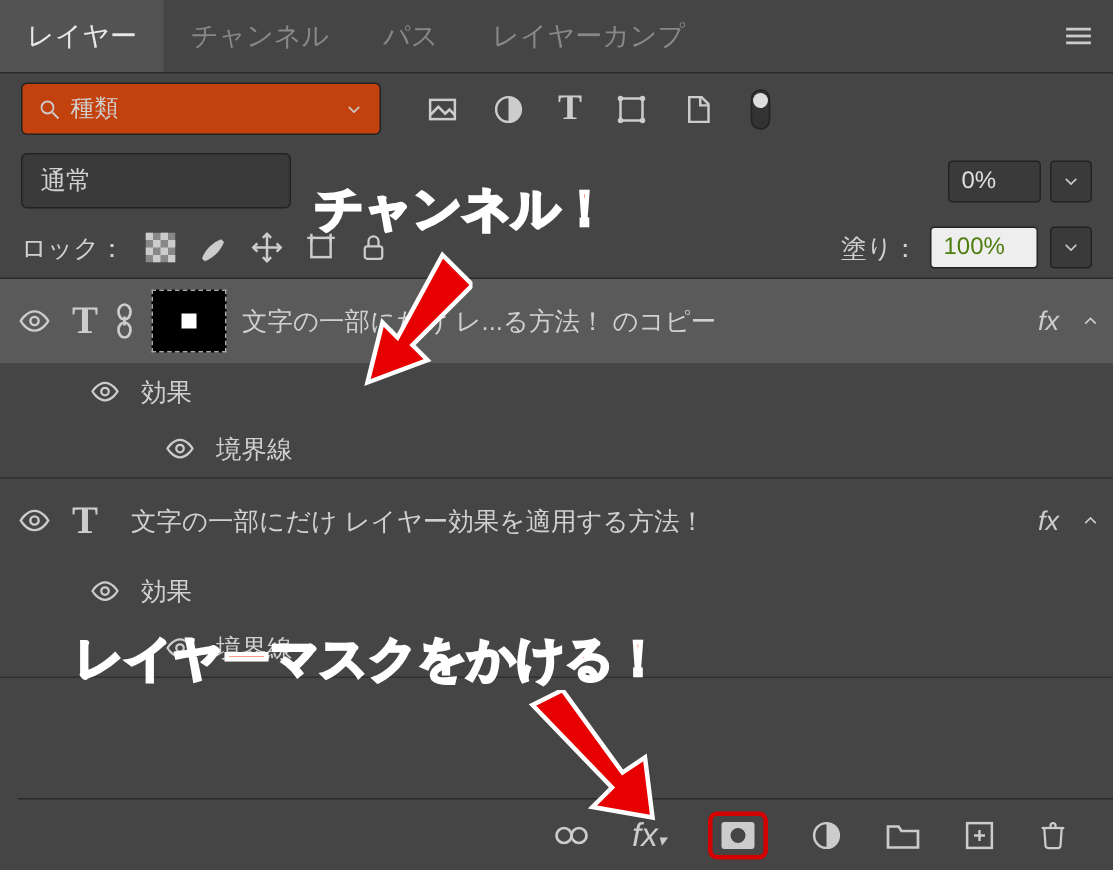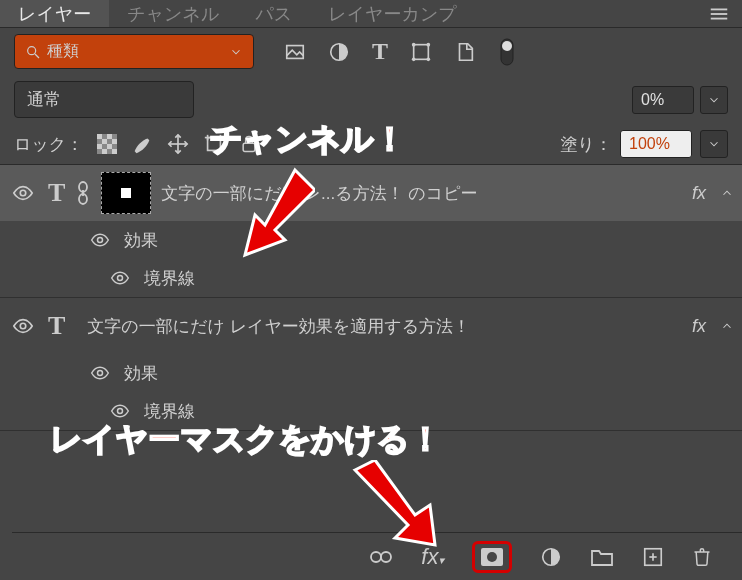--- a/index.html
+++ b/index.html
@@ -1,18 +1,18 @@
 <!DOCTYPE html>
 <html><head>
 <meta charset="utf-8">
 <style>
   * { margin: 0; padding: 0; box-sizing: border-box; }
   body { background: #454545; font-family: "Hiragino Sans", sans-serif; color: #d0d0d0; width: 742px; height: 580px; overflow: hidden; position: relative; }
 
-  .tabs { display: flex; align-items: center; height: 28px; border-bottom: 1px solid #2a2a2a; }
+  .tabs { display: flex; align-items: center; height: 49px; border-bottom: 1px solid #2a2a2a; }
   .tab { padding: 0 18px; height: 100%; display: flex; align-items: center; font-size: 18px; color: #888; cursor: pointer; }
   .tab.active { background: #535353; color: #e8e8e8; }
   .menu-btn { margin-left: auto; margin-right: 12px; cursor: pointer; }
   .menu-btn svg { width: 22px; height: 22px; }
 
   .row { display: flex; align-items: center; padding: 6px 14px; gap: 10px; }
   .filter-sel { background: #c2410c; border: 1px solid #222; border-radius: 4px; padding: 6px 10px; display: flex; align-items: center; width: 240px; }
   .filter-sel .search-ic { margin-right: 6px; }
   .filter-sel .chev { margin-left: auto; }
   .filter-icons { display: flex; gap: 22px; margin-left: 20px; align-items: center; }
@@ -33,21 +33,21 @@
   .layer-main { display: flex; align-items: center; height: 56px; padding: 0 8px; gap: 10px; }
   .layer-main.sel { background: #5a5a5a; }
   .vis { width: 30px; display: flex; justify-content: center; cursor: pointer; }
   .type-t { font-family: serif; font-size: 26px; font-weight: bold; color: #ccc; }
   .link-ic { font-size: 18px; }
   .mask-thumb { width: 50px; height: 42px; background: #000; border: 1px dashed #aaa; display: flex; align-items: center; justify-content: center; }
   .mask-thumb .sq { width: 10px; height: 10px; background: #fff; }
   .layer-name { font-size: 17px; flex: 1; white-space: nowrap; overflow: hidden; text-overflow: ellipsis; }
   .fx-label { font-style: italic; font-size: 18px; color: #ccc; margin-right: 4px; }
   .collapse-chev { cursor: pointer; }
-  .sub { display: flex; align-items: center; height: 38px; padding-left: 90px; gap: 14px; font-size: 17px; }
+  .sub { display: flex; align-items: center; height: 38px; padding-left: 60px; gap: 14px; font-size: 17px; }
   .sub .vis { width: auto; }
 
   .bottom-bar { position: absolute; bottom: 0; left: 12px; right: 0; height: 48px; border-top: 1px solid #2a2a2a; display: flex; align-items: center; justify-content: flex-end; gap: 28px; padding-right: 30px; }
   .bottom-bar > * { cursor: pointer; }
   .mask-btn-hl { border: 3px solid #d40000; border-radius: 6px; padding: 3px 5px; }
 
   .anno { position: absolute; font-size: 32px; font-weight: bold; color: #ff1a00; -webkit-text-stroke: 2px #fff; text-stroke: 2px #fff; pointer-events: none; }
   .arrow { position: absolute; pointer-events: none; }
 
   svg { display: block; }
@@ -180,21 +180,21 @@
       </span>
     <span>
         <svg width="20" height="20" viewBox="0 0 24 24">
           <rect class="ic-stroke" x="5" y="11" width="14" height="10" rx="2"></rect>
           <path class="ic-stroke" d="M8 11V7a4 4 0 0 1 8 0v4"></path>
         </svg>
       </span>
   </div>
   <div class="fill-box">
     <span>塗り：</span>
-    <div class="val-input" style="background:#eee;color:#c2410c;width:72px">100%</div>
+    <div class="val-input" style="background:#eee;color:#4d7c0f;width:72px">100%</div>
     <div class="chev-box">
         <svg width="14" height="14" viewBox="0 0 24 24">
           <polyline class="ic-stroke" points="6 9 12 15 18 9"></polyline>
         </svg>
       </div>
   </div>
 </div>
 
 <div class="layers">
 

